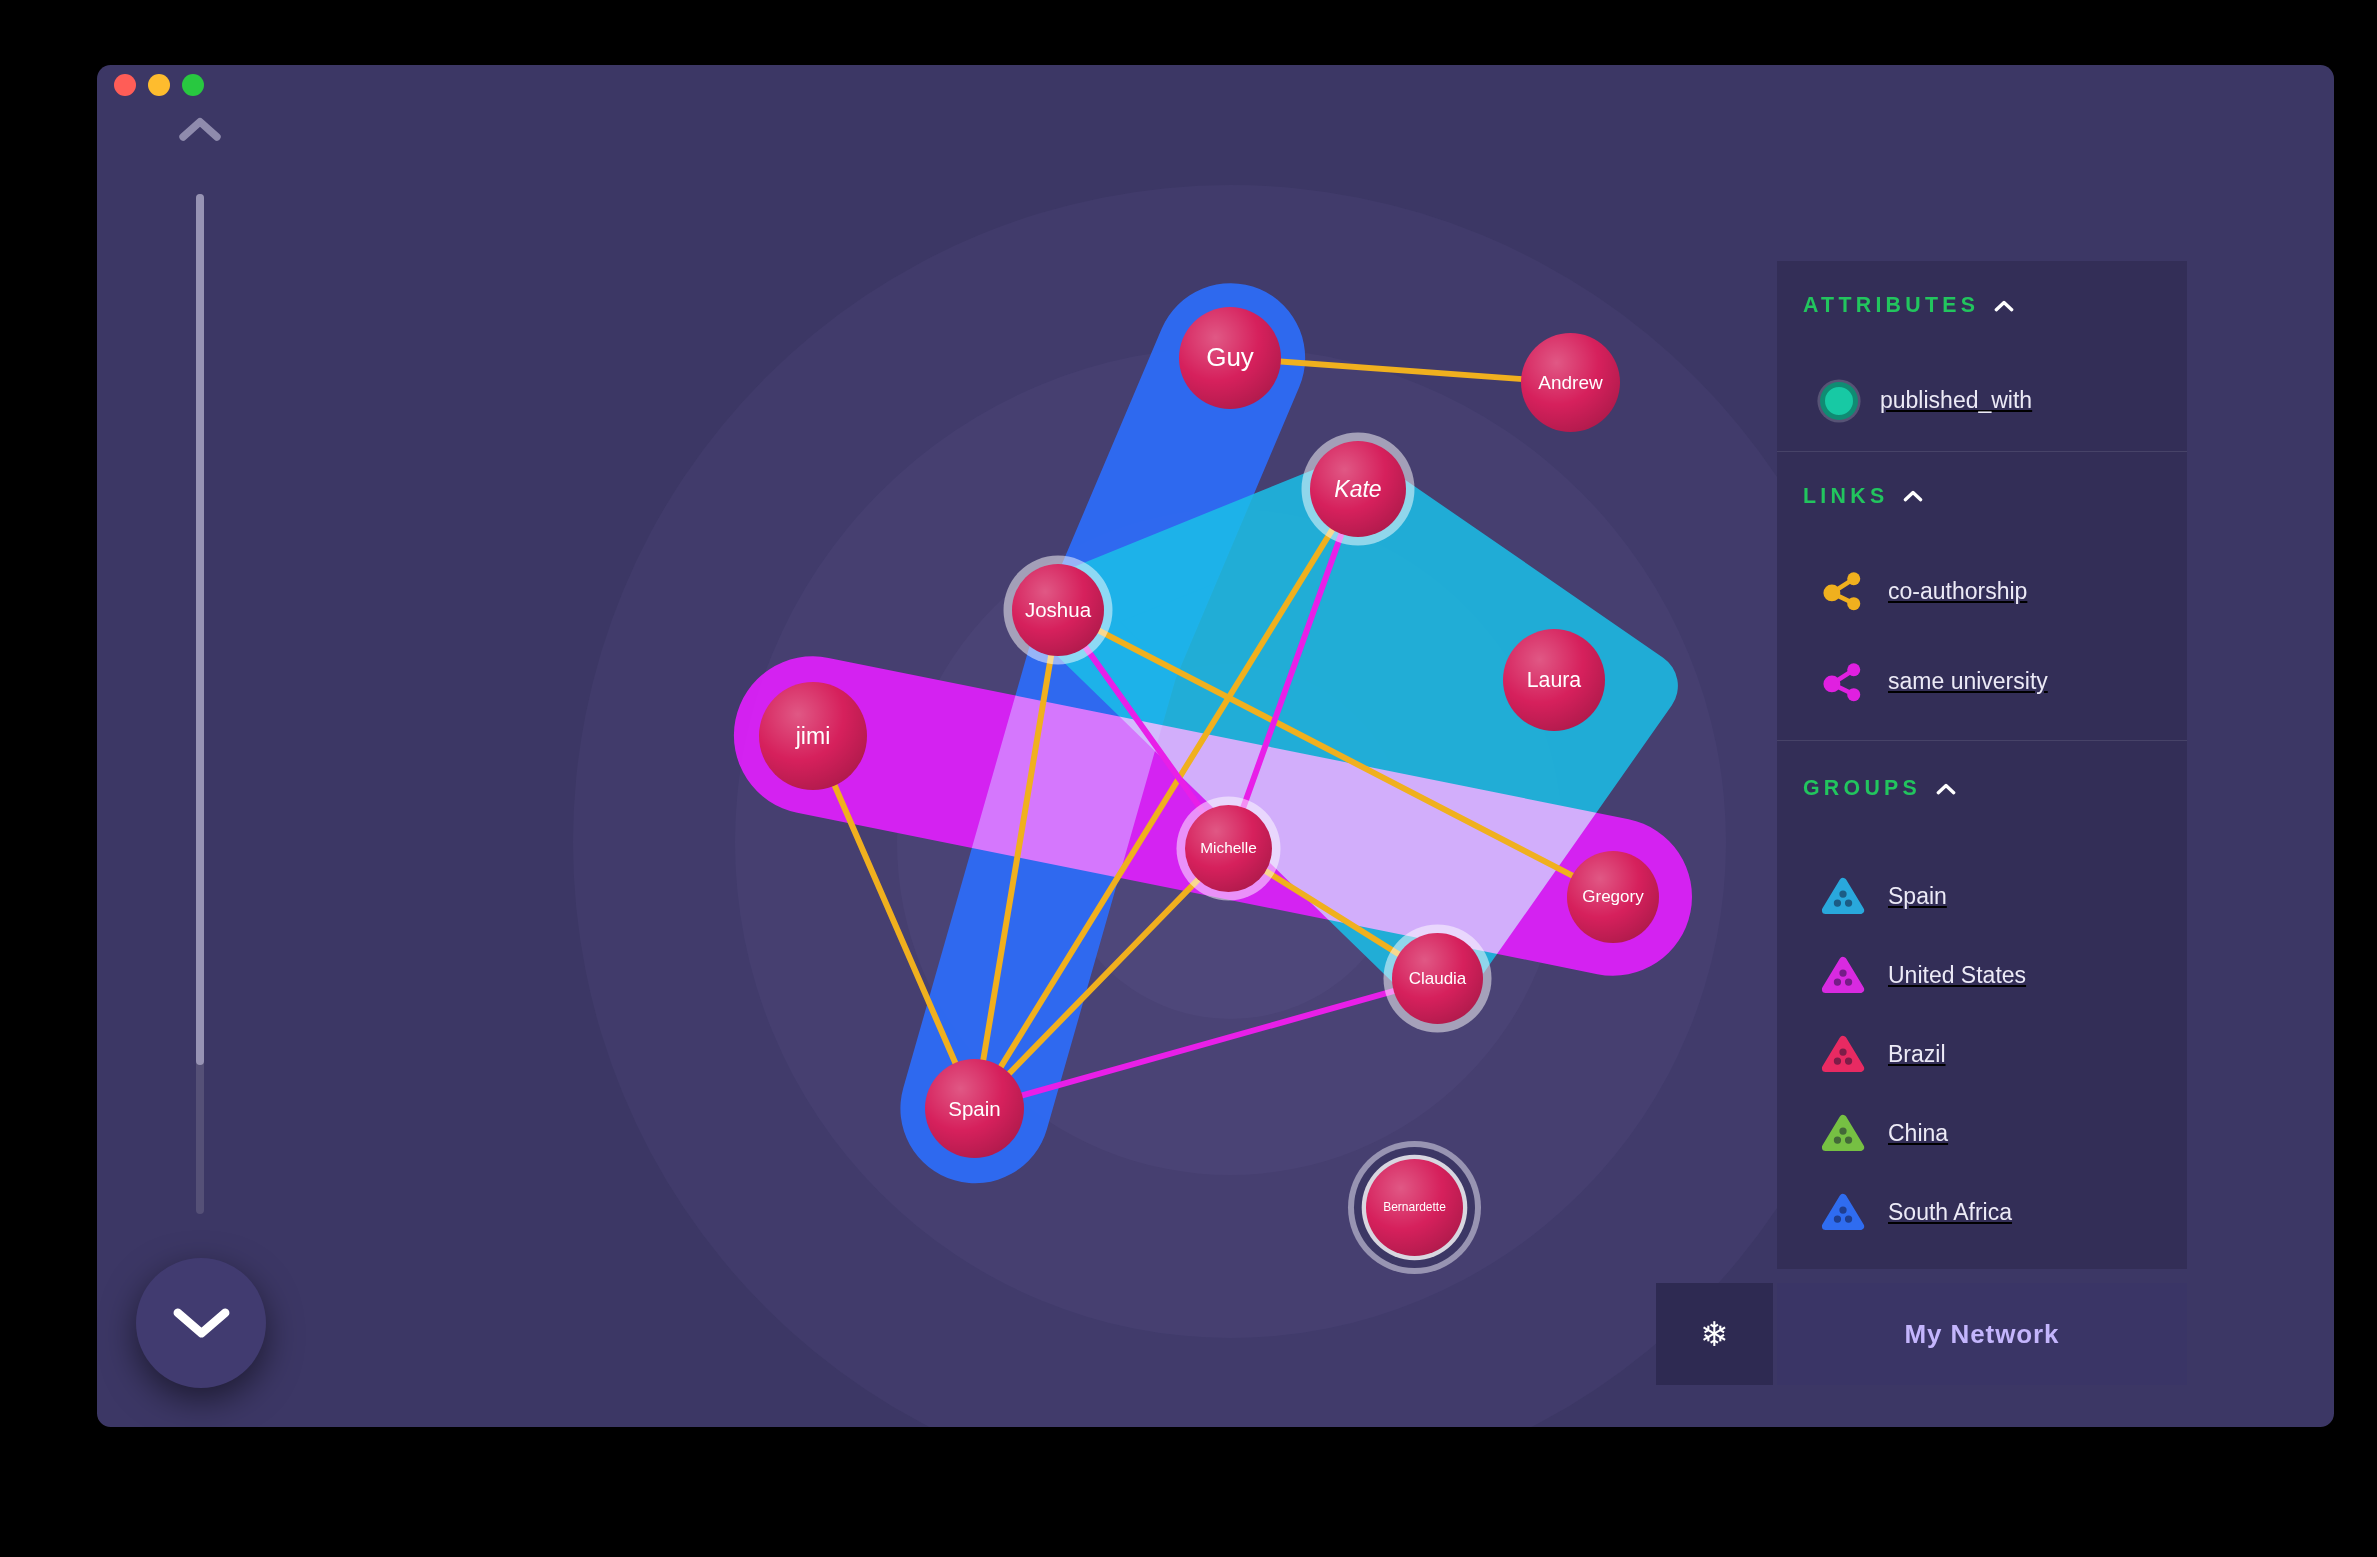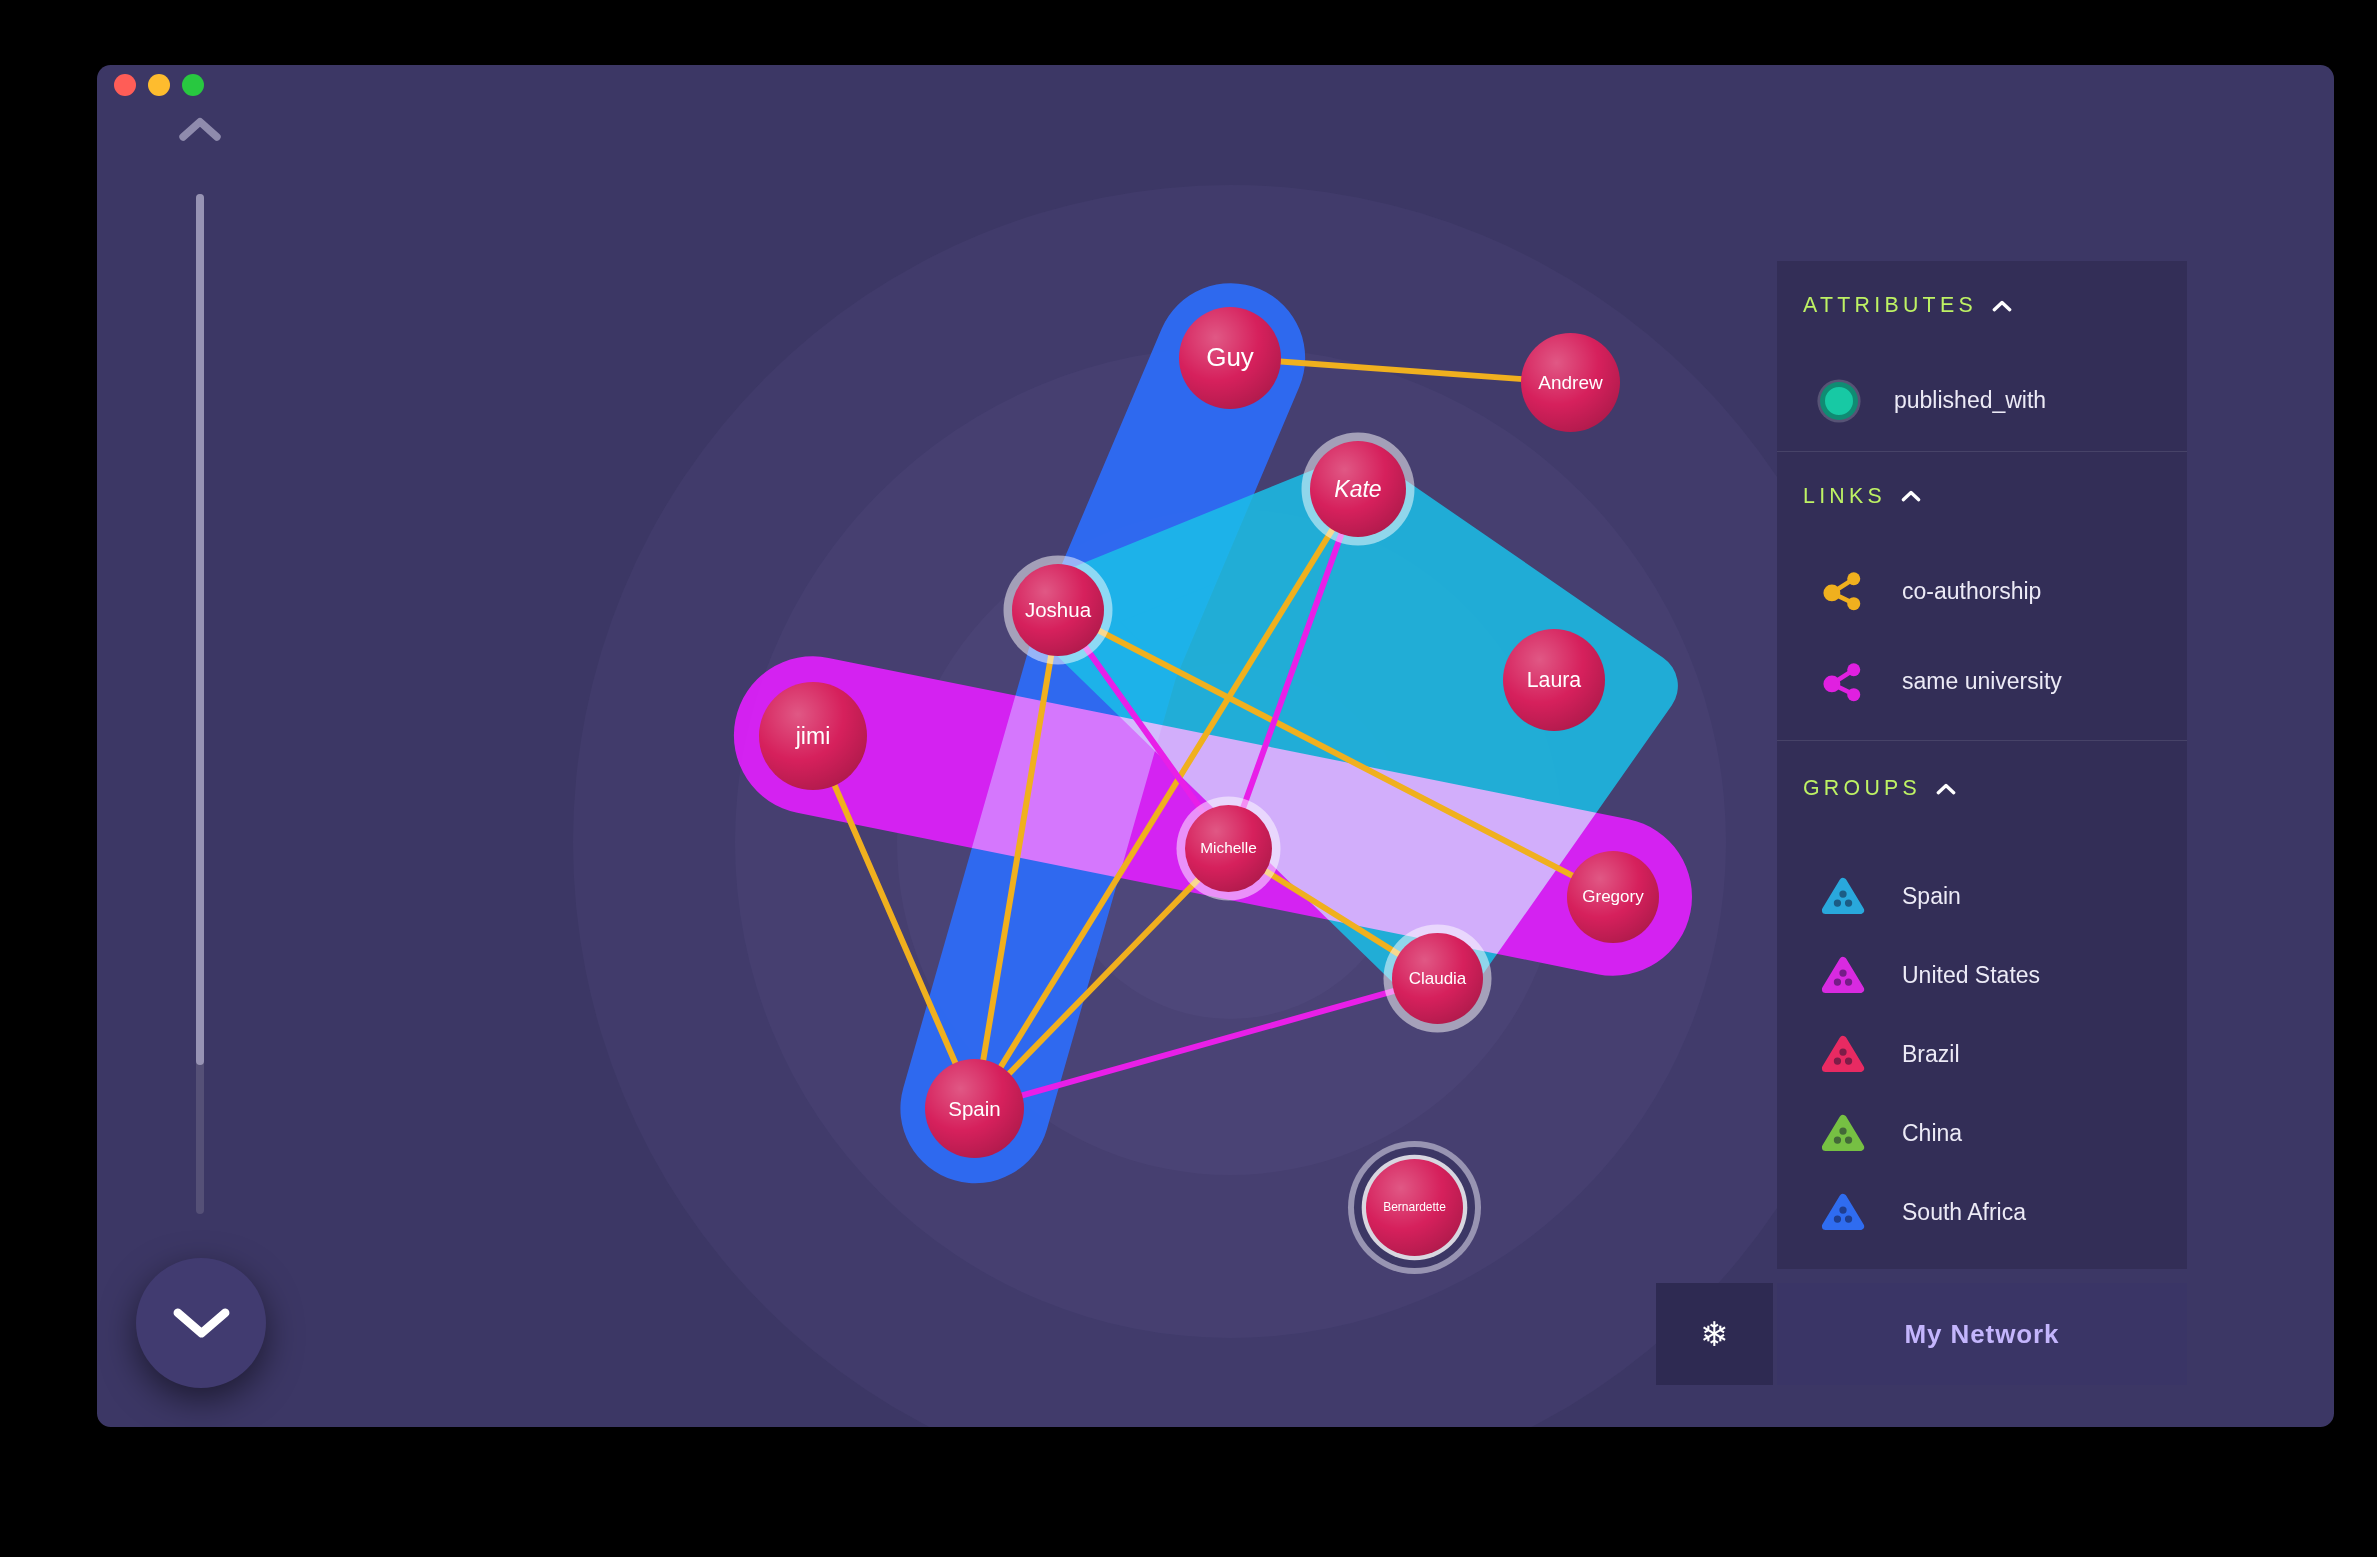--- a/index.html
+++ b/index.html
@@ -34,23 +34,23 @@
   .scroll-btn{position:absolute;left:39px;top:1193px;width:130px;height:130px;border-radius:50%;background:#413b70;
     box-shadow:0 12px 34px rgba(0,0,0,0.5);display:flex;align-items:center;justify-content:center;cursor:pointer;}
   .scroll-btn polyline{fill:none;stroke:#fff;stroke-width:10;stroke-linecap:round;stroke-linejoin:round;}
   
   .sidebar{position:absolute;left:1680px;top:196px;width:410px;height:1008px;background:#332e57;z-index:6;
     box-sizing:border-box;}
   .sec-header{display:flex;align-items:center;gap:13.7px;padding-left:26px;box-sizing:border-box;cursor:pointer;}
   .h-attr{height:89px;}
   .h-links{height:89px;border-top:1.7px solid rgba(255,255,255,0.10);}
   .h-groups{height:96px;margin-top:19px;border-top:1.7px solid rgba(255,255,255,0.10);}
-  .sec-title{font-size:21.3px;font-weight:normal;letter-spacing:4.3px;color:#bef264;}
+  .sec-title{font-size:21.3px;font-weight:bold;letter-spacing:4.3px;color:#22c55e;}
   .chev-ic polyline{fill:none;stroke:#fff;stroke-width:3;stroke-linecap:round;stroke-linejoin:round;}
-  .item-row{display:flex;align-items:center;gap:36px;padding-left:43px;box-sizing:border-box;cursor:pointer;}
+  .item-row{display:flex;align-items:center;gap:22px;padding-left:43px;box-sizing:border-box;cursor:pointer;text-decoration:underline;}
   .attr-row{height:101px;}
   .link-row-1{height:102px;}
   .link-row-2{height:79px;}
   .group-row{height:79px;}
   .groups-list{padding-top:20.5px;}
   .row-label{font-size:23px;color:#eceaf6;}
   .dot-icon{width:38px;height:38px;border-radius:50%;background:currentColor;border:5.1px solid rgba(0,25,25,0.35);
     box-shadow:0 0 0 2.6px rgba(255,255,255,0.18);box-sizing:border-box;flex:0 0 auto;}
   .share-ic{flex:0 0 auto;}
   .share-ic line{stroke:currentColor;stroke-width:2.4;}

